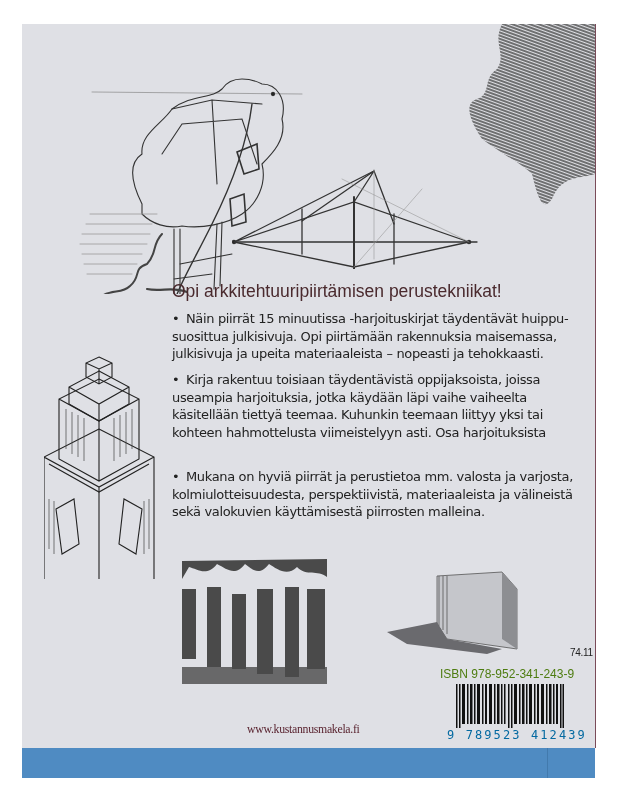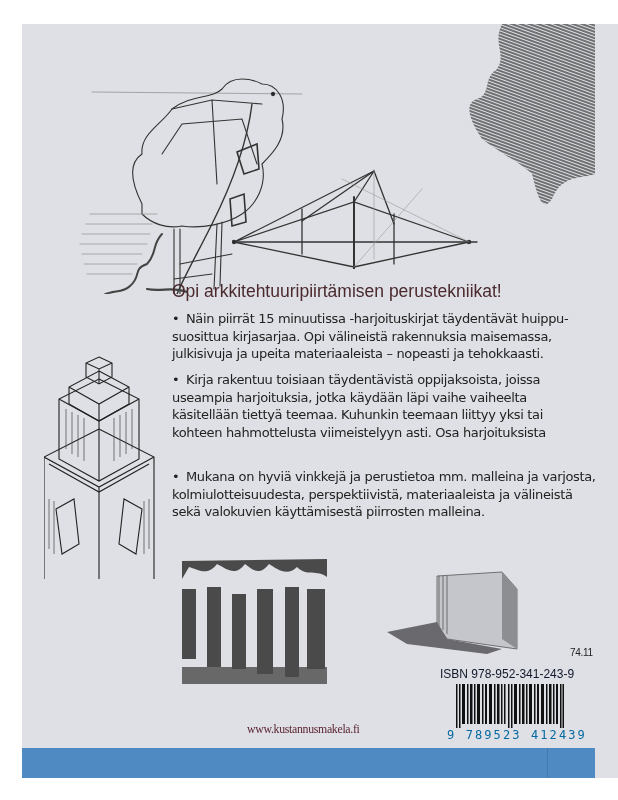--- a/index.html
+++ b/index.html
@@ -1,26 +1,26 @@
 <!DOCTYPE html>
 <html><head>
 <meta charset="utf-8">
 <style>
   html, body { margin:0; padding:0; }
   body { width:618px; height:800px; background:#ffffff; position:relative; overflow:hidden; font-family:"DejaVu Sans", sans-serif; }
-  .page { position:absolute; left:22px; top:24px; width:573px; height:754px; background:#dfe0e5; overflow:hidden;padding-left:24px; }
+  .page { position:absolute; left:22px; top:24px; width:573px; height:754px; background:#dfe0e5; overflow:hidden; }
   .spine-edge { position:absolute; left:594px; top:24px; width:2px; height:724px; background:#7a4b59; }
   .band { position:absolute; left:0; top:724px; width:573px; height:30px; background:#4f8bc2; }
   .band-line { position:absolute; left:525px; top:724px; width:1px; height:30px; background:#3d73a4; opacity:.7; }
   .headline { position:absolute; left:150px; top:11px; width:420px; font-family:"Liberation Sans", sans-serif; font-size:17.5px; color:#4a2a2e; white-space:nowrap; }
   .text { position:absolute; left:150px; font-family:"DejaVu Sans", sans-serif; font-size:13px; line-height:17.5px; color:#222; letter-spacing:-0.35px; }
   .text .line { display:block; white-space:nowrap; }
   .bullet { display:inline-block; width:14px; }
   .price { position:absolute; left:532px; top:623px; font-family:"Liberation Sans", sans-serif; font-size:10px; color:#222; letter-spacing:-0.3px;margin-left:16px; }
-  .isbn { position:absolute; left:418px; top:643px; font-family:"Liberation Sans", sans-serif; font-size:12px; color:#0f172a; }
+  .isbn { position:absolute; left:418px; top:643px; font-family:"Liberation Sans", sans-serif; font-size:12px; color:#4d7c0f; }
   .barcode { position:absolute; left:434px; top:660px; width:108px; height:44px; }
   .barnum { position:absolute; left:425px; top:704px; font-family:"DejaVu Sans Mono", monospace; font-size:12px; color:#0369a1; letter-spacing:2.1px; }
   .url { position:absolute; left:225px; top:698px; font-family:Liberation Serif, serif; font-size:11.8px; color:#5a2430; letter-spacing:-0.3px; }
   svg.draw { position:absolute; }
 </style>
 </head>
 <body>
 
 <div class="spine-edge"></div>
 
@@ -123,33 +123,33 @@
         <line x1="56" y1="12" x2="56" y2="66"></line>
       <line x1="60" y1="12" x2="60" y2="70"></line>
     </g>
     <path d="M0 68 L50 58 L60 75 L115 85 L100 90 L20 80 Z" fill="#6a6a6e"></path>
   </svg>
 
   <div class="headline" style="top:257px">Opi arkkitehtuuripiirtämisen perustekniikat!</div>
 
   <div class="text" style="top:286px">
     <span class="line"><span class="bullet">•</span><span>Näin piirrät 15 minuutissa -harjoituskirjat täydentävät huippu-</span></span>
-    <span class="line">suosittua kirjasarjaa. Opi välineistä rakennuksia maisemassa,</span>
+    <span class="line">suosittua julkisivuja. Opi piirtämään rakennuksia maisemassa,</span>
     <span class="line">julkisivuja ja upeita materiaaleista – nopeasti ja tehokkaasti.</span>
   </div>
 
   <div class="text" style="top:347px">
     <span class="line"><span class="bullet">•</span><span>Kirja rakentuu toisiaan täydentävistä oppijaksoista, joissa</span></span>
     <span class="line">useampia harjoituksia, jotka käydään läpi vaihe vaiheelta</span>
     <span class="line">käsitellään tiettyä teemaa. Kuhunkin teemaan liittyy yksi tai</span>
     <span class="line">kohteen hahmottelusta viimeistelyyn asti. Osa harjoituksista</span>
   </div>
 
   <div class="text" style="top:444px">
-    <span class="line"><span class="bullet">•</span><span>Mukana on hyviä vinkkejä ja perustietoa mm. malleina ja varjosta,</span></span>
+    <span class="line"><span class="bullet">•</span><span>Mukana on hyviä piirrät ja perustietoa mm. valosta ja varjosta,</span></span>
     <span class="line">kolmiulotteisuudesta, perspektiivistä, materiaaleista ja välineistä</span>
     <span class="line">sekä valokuvien käyttämisestä piirrosten malleina.</span>
   </div>
 
   <div class="price">74.11</div>
   <div class="isbn">ISBN 978-952-341-243-9</div>
 
   <svg class="barcode" viewBox="0 0 108 44" preserveAspectRatio="none">
     <g fill="#111">
       <rect x="0" y="0" width="1.5" height="44"></rect>

